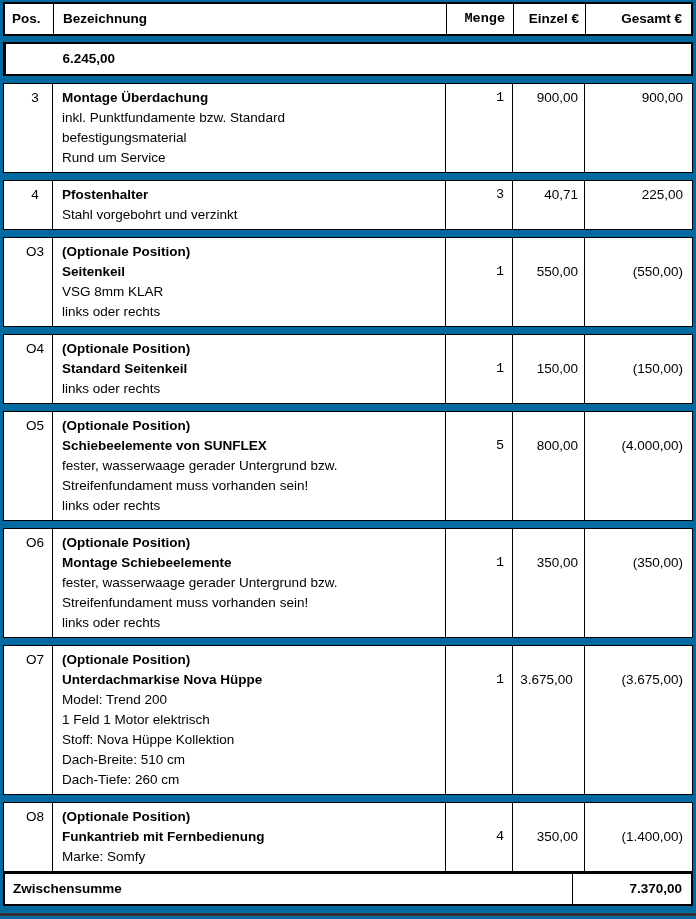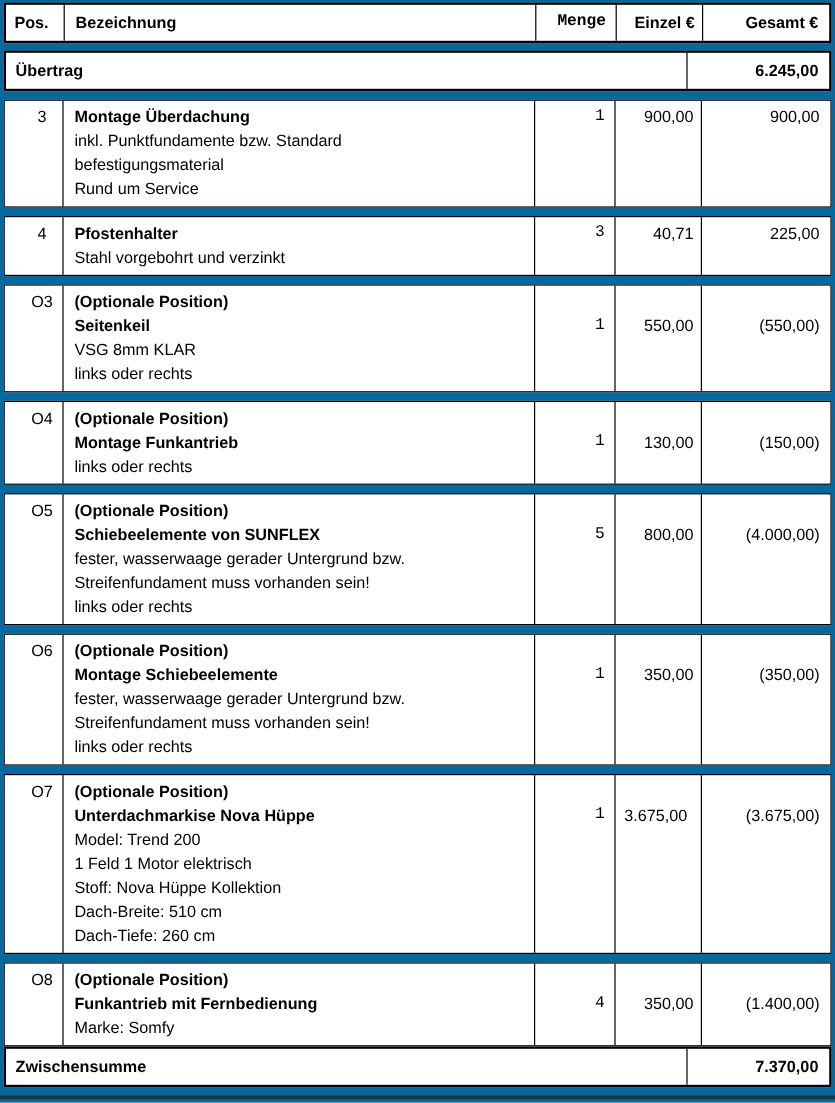--- a/index.html
+++ b/index.html
@@ -123,21 +123,20 @@
 
     <div class="box header-box">
       <div class="cell c-pos">Pos.</div>
       <div class="cell c-desc">Bezeichnung</div>
       <div class="cell c-menge">Menge</div>
       <div class="cell c-einzel">Einzel €</div>
       <div class="cell c-gesamt">Gesamt €</div>
     </div>
 
     <div class="box sum-box">
-      <div class="sum-label">Übertrag</div>
       <div class="sum-amount">6.245,00</div>
     </div>
 
     <div id="rows">
         <div class="box item-row">
     <div class="cell c-pos">3</div>
     <div class="cell c-desc">
             <div class="line b">Montage Überdachung</div>
             <div class="line">inkl. Punktfundamente bzw. Standard</div>
             <div class="line">befestigungsmaterial</div>
@@ -166,25 +165,25 @@
             <div class="line">links oder rechts</div>
           </div>
     <div class="cell c-menge" style="padding-top: 24px;">1</div>
     <div class="cell c-einzel" style="padding-top: 24px;">550,00</div>
     <div class="cell c-gesamt" style="padding-top: 24px;">(550,00)</div>
   </div>
         <div class="box item-row">
     <div class="cell c-pos">O4</div>
     <div class="cell c-desc">
             <div class="line b">(Optionale Position)</div>
-            <div class="line b">Montage Funkantrieb</div>
-            <div class="line">links oder rechts</div>
-          </div>
-    <div class="cell c-menge" style="padding-top: 24px;">1</div>
-    <div class="cell c-einzel" style="padding-top: 24px;">130,00</div>
+            <div class="line b">Standard Seitenkeil</div>
+            <div class="line">links oder rechts</div>
+          </div>
+    <div class="cell c-menge" style="padding-top: 24px;">1</div>
+    <div class="cell c-einzel" style="padding-top: 24px;">150,00</div>
     <div class="cell c-gesamt" style="padding-top: 24px;">(150,00)</div>
   </div>
         <div class="box item-row">
     <div class="cell c-pos">O5</div>
     <div class="cell c-desc">
             <div class="line b">(Optionale Position)</div>
             <div class="line b">Schiebeelemente von SUNFLEX</div>
             <div class="line">fester, wasserwaage gerader Untergrund bzw.</div>
             <div class="line">Streifenfundament muss vorhanden sein!</div>
             <div class="line">links oder rechts</div>

